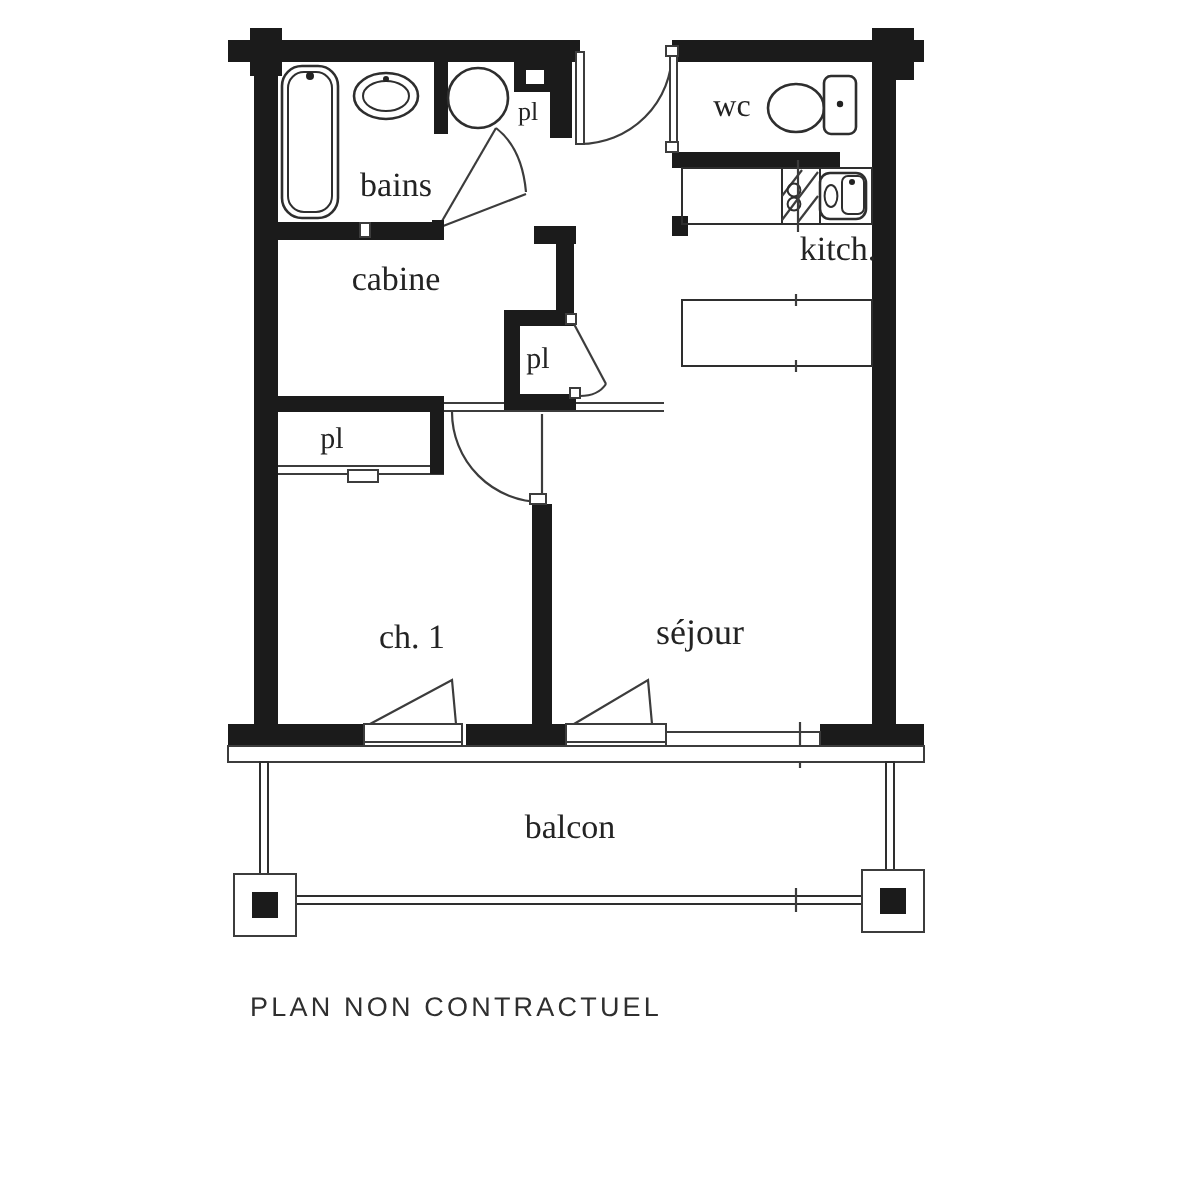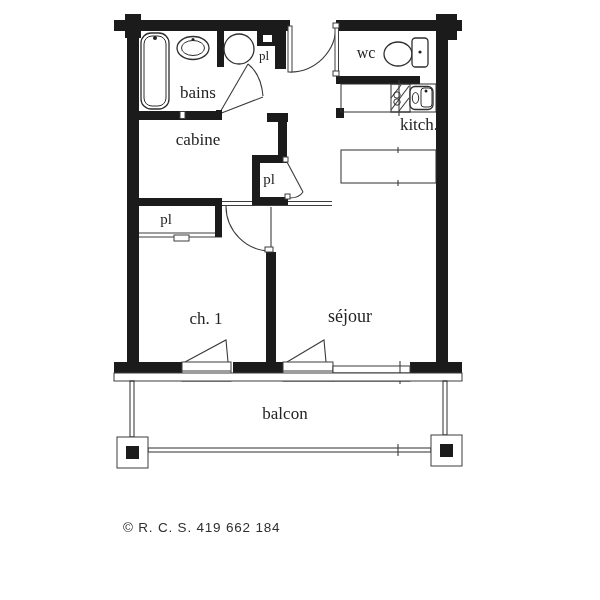--- a/index.html
+++ b/index.html
@@ -149,14 +149,14 @@
       <text class="room-label" x="419" y="130" font-size="17" text-anchor="middle">kitch.</text>
       <text class="room-label" x="198" y="145" font-size="17" text-anchor="middle">cabine</text>
       <text class="room-label" x="269" y="184" font-size="15" text-anchor="middle">pl</text>
       <text class="room-label" x="166" y="224" font-size="15" text-anchor="middle">pl</text>
       <text class="room-label" x="206" y="324" font-size="17" text-anchor="middle">ch. 1</text>
       <text class="room-label" x="350" y="322" font-size="18" text-anchor="middle">séjour</text>
       <text class="room-label" x="285" y="419" font-size="17" text-anchor="middle">balcon</text>
     </g>
   </svg>
 
-  <div class="footer-line" id="footer-copyright">© R. C. S. 419 662 184</div>
+  <div class="footer-line" id="footer-disclaimer">PLAN NON CONTRACTUEL</div>
 </div>
 
 </body></html>

